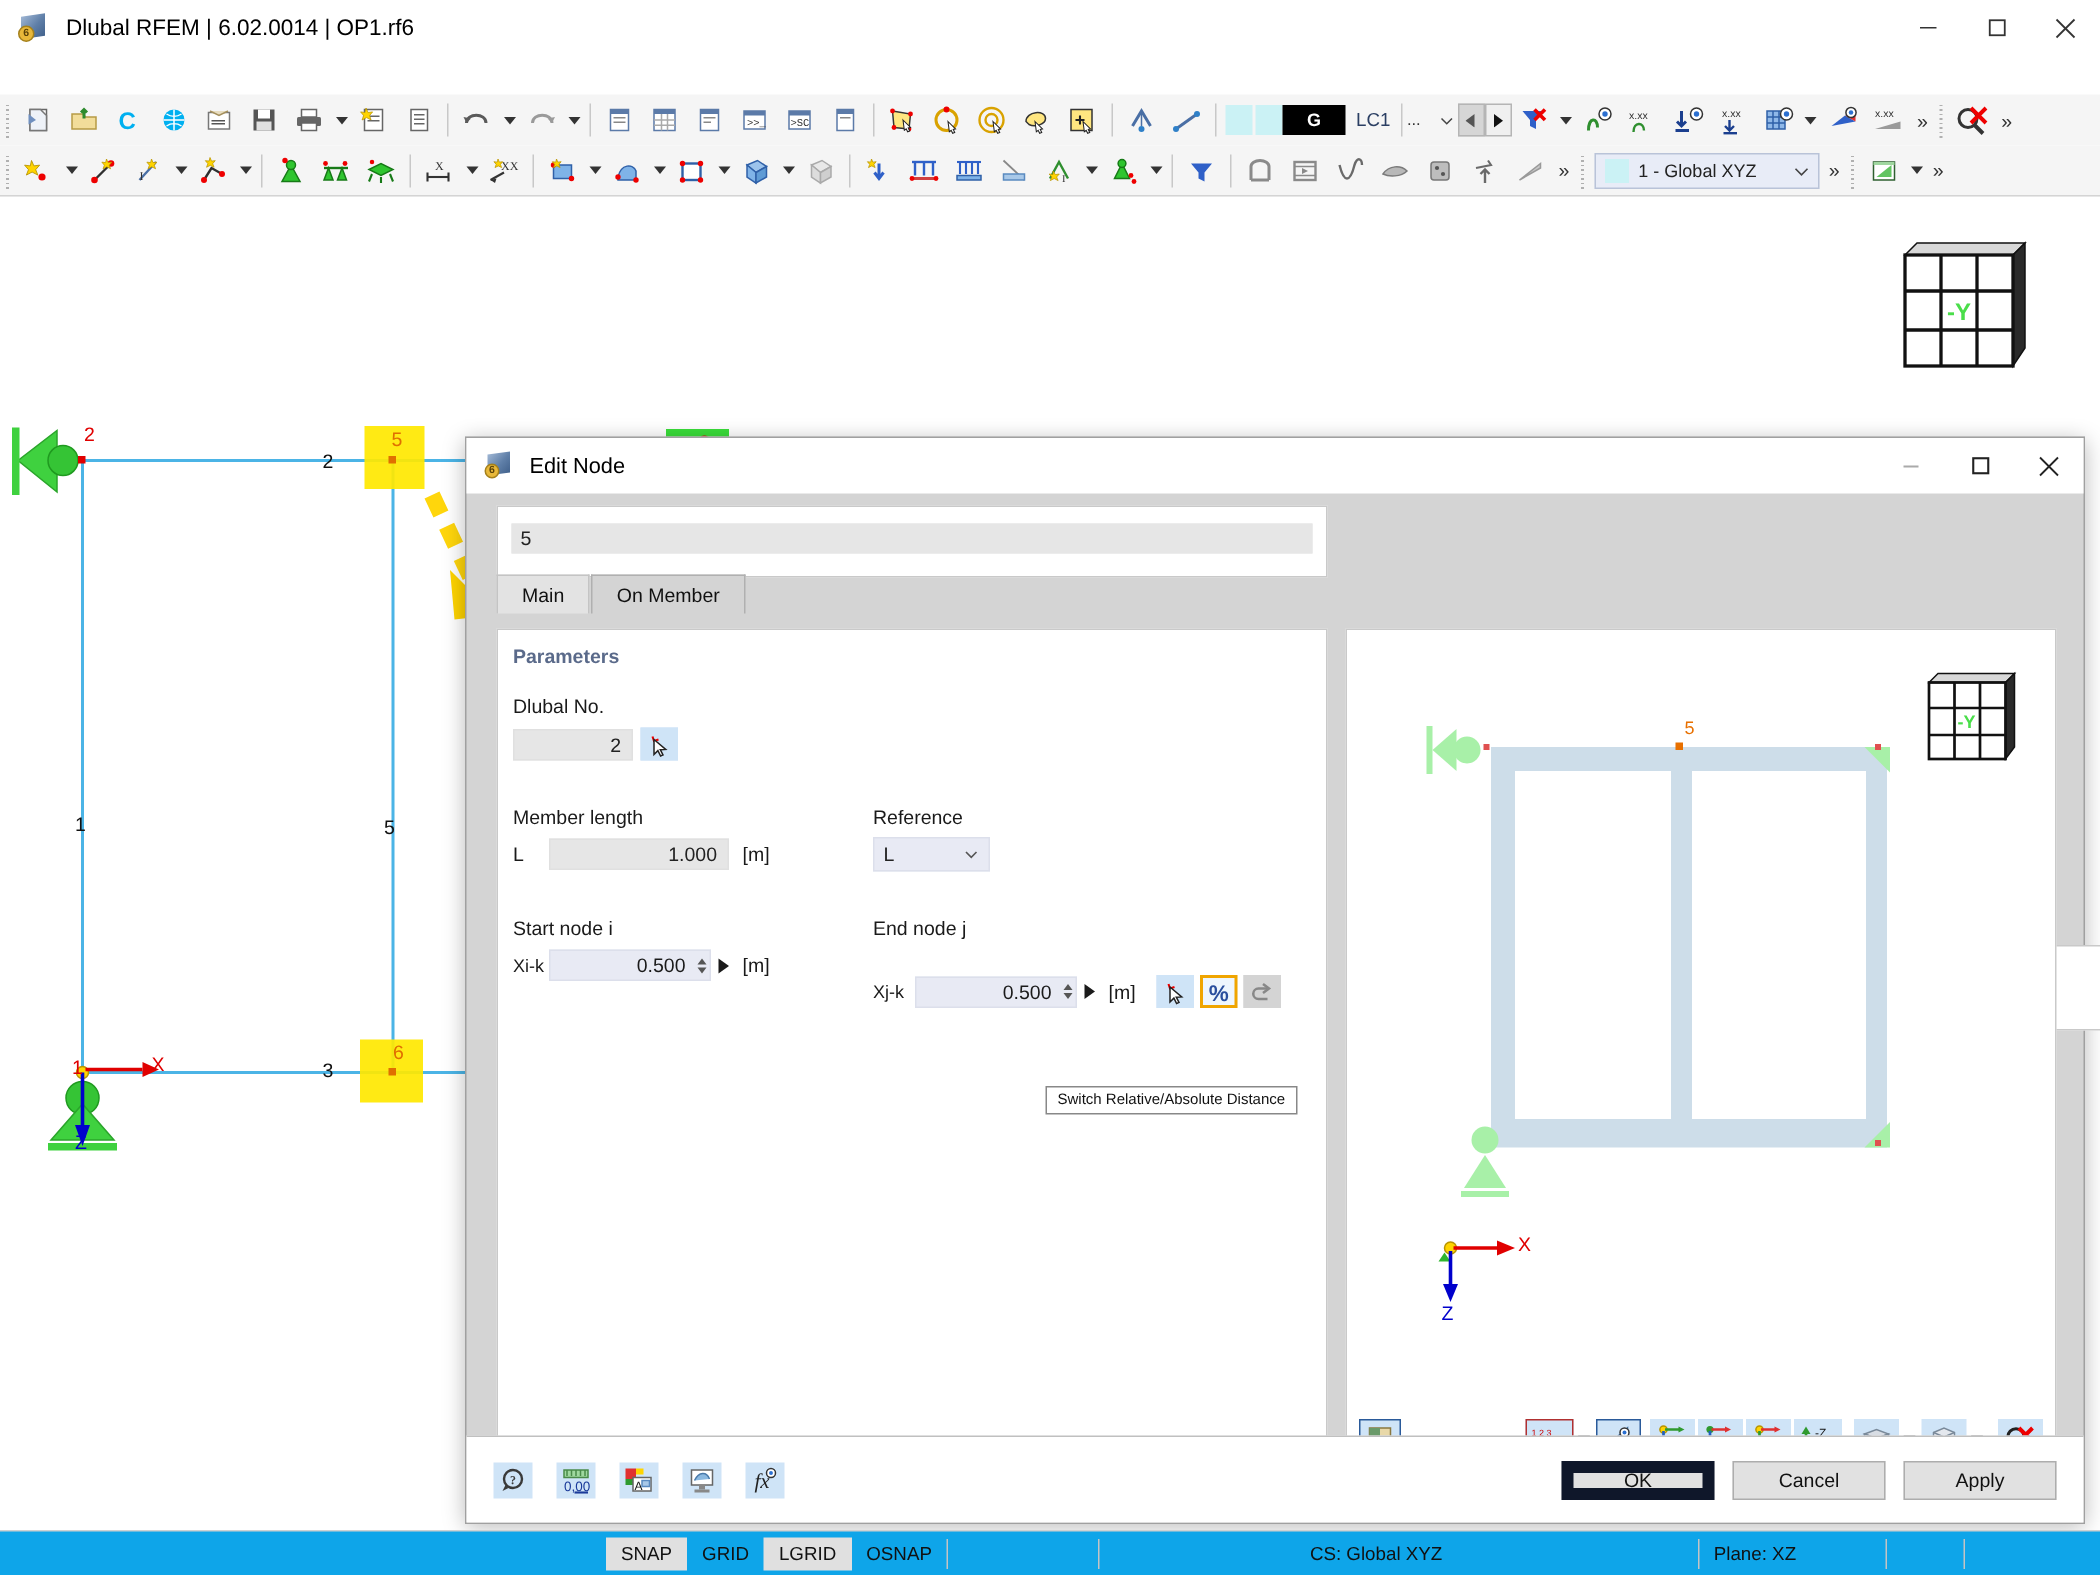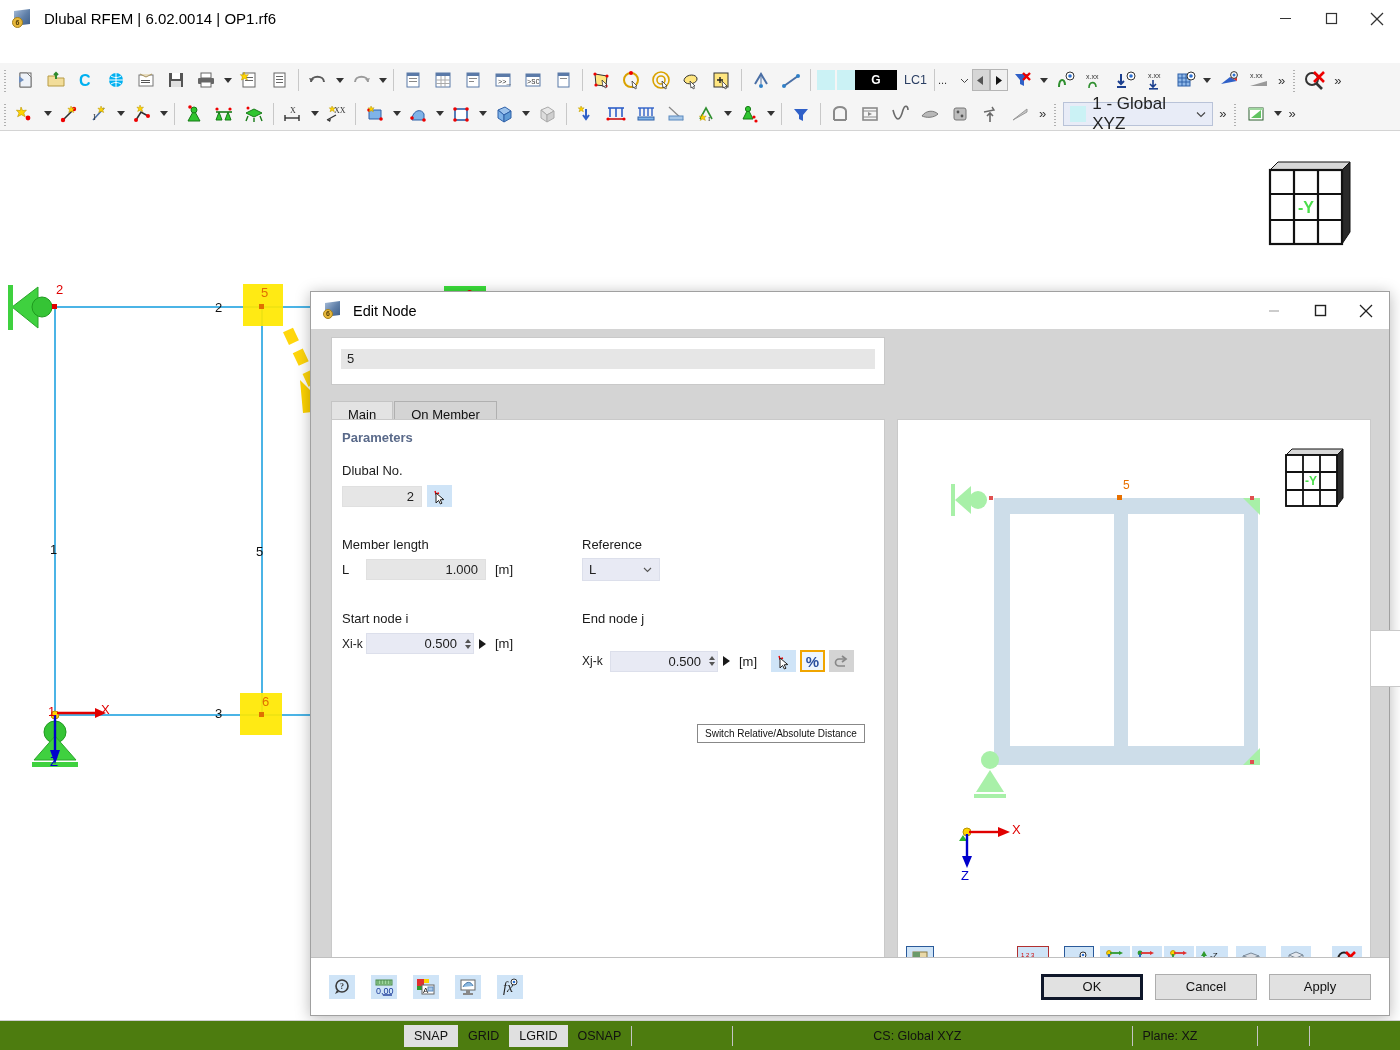--- a/index.html
+++ b/index.html
@@ -95,21 +95,21 @@
     width:38px; height:22px; display:flex; align-items:center; justify-content:space-between;
     font-size:11px; color:#333; padding:0 3px; border-left:1px solid #c8c8c8; flex:none;
   }
   .lc-nav {
     width:18px; height:22px; background:#d6d6d6; display:flex; align-items:center;
     justify-content:center; border:1px solid #b5b5b5; flex:none;
   }
   .lc-nav.on { background:#f0f0f0; }
   .cs-combo {
     width:150px; height:24px; background:#e8ecf7; border:1px solid #b9c3d8;
-    display:flex; align-items:center; font-size:17px; color:#222; flex:none; margin:0 2px;
+    display:flex; align-items:center; font-size:12px; color:#222; flex:none; margin:0 2px;
   }
   .cs-combo .sw { width:16px; height:16px; background:#cbf2f5; margin:0 6px; flex:none; }
   .cs-combo .lbl { flex:1; }
   .cs-combo .cv { margin-right:6px; color:#555; }
 
   
   .canvas {
     position:absolute; left:0; top:132px; width:1400px; height:888px;
     background:#ffffff; overflow:hidden;
   }
@@ -146,21 +146,21 @@
   .nodeno-box .lbl { font-size:13px; font-weight:bold; color:#5a6a8a; }
   .nodeno-field {
     margin-top:4px; height:20px; background:#e6e6e6; border:1px solid #e6e6e6;
     font-size:13px; padding:1px 5px; color:#222;
   }
   .rightpanel-top {
     position:absolute; left:886px; top:338px; width:494px; height:57px;
     background:#fff; border:1px solid #c9c9c9;
   }
 
-  .tabs { position:absolute; left:20px; top:109px; display:flex; }
+  .tabs { position:absolute; left:20px; top:91px; display:flex; }
   .tab {
     height:26px; padding:0 16px; display:flex; align-items:center;
     font-size:13px; color:#111; background:#e3e3e3; border:1px solid #c4c4c4;
     border-bottom:none; margin-right:1px;
   }
   .tab.active { background:#d4d4d4; border-color:#b0b0b0; }
 
   .panel-left {
     position:absolute; left:20px; top:127px; width:554px; height:563px;
     background:#ffffff; border:1px solid #c9c9c9;
@@ -200,26 +200,26 @@
 
   .dlg-footer { position:absolute; left:0; bottom:0; width:100%; height:58px; background:#fff; border-top:1px solid #c0c0c0; }
   .fbtn {
     width:26px; height:24px; background:#cfe4f7; display:flex; align-items:center; justify-content:center;
     margin-right:16px;
   }
   .dbtn {
     width:102px; height:26px; background:#e1e1e1; border:1px solid #adadad;
     font-size:13px; display:flex; align-items:center; justify-content:center; color:#111;
   }
-  .dbtn.primary { background:#e1e1e1; border:3px solid #0f172a; }
+  .dbtn.primary { background:#e1e1e1; border:8px solid #0f172a; }
 
   
   .statusbar {
     position:absolute; left:0; bottom:0; width:1400px; height:30px;
-    background:#4d7c0f; border-top:1px solid #d0d0d0; display:flex; align-items:center;
+    background:#0ea5e9; border-top:1px solid #d0d0d0; display:flex; align-items:center;
   }
   .sb-cell { font-size:12.5px; color:#111; padding:0 10px; height:22px; display:flex; align-items:center; }
   .sb-cell.on { background:#e0e0e0; }
   .sb-div { width:1px; height:20px; background:#c4c4c4; }
 </style>
 </head>
 <body>
 
 <div id="app">
 

